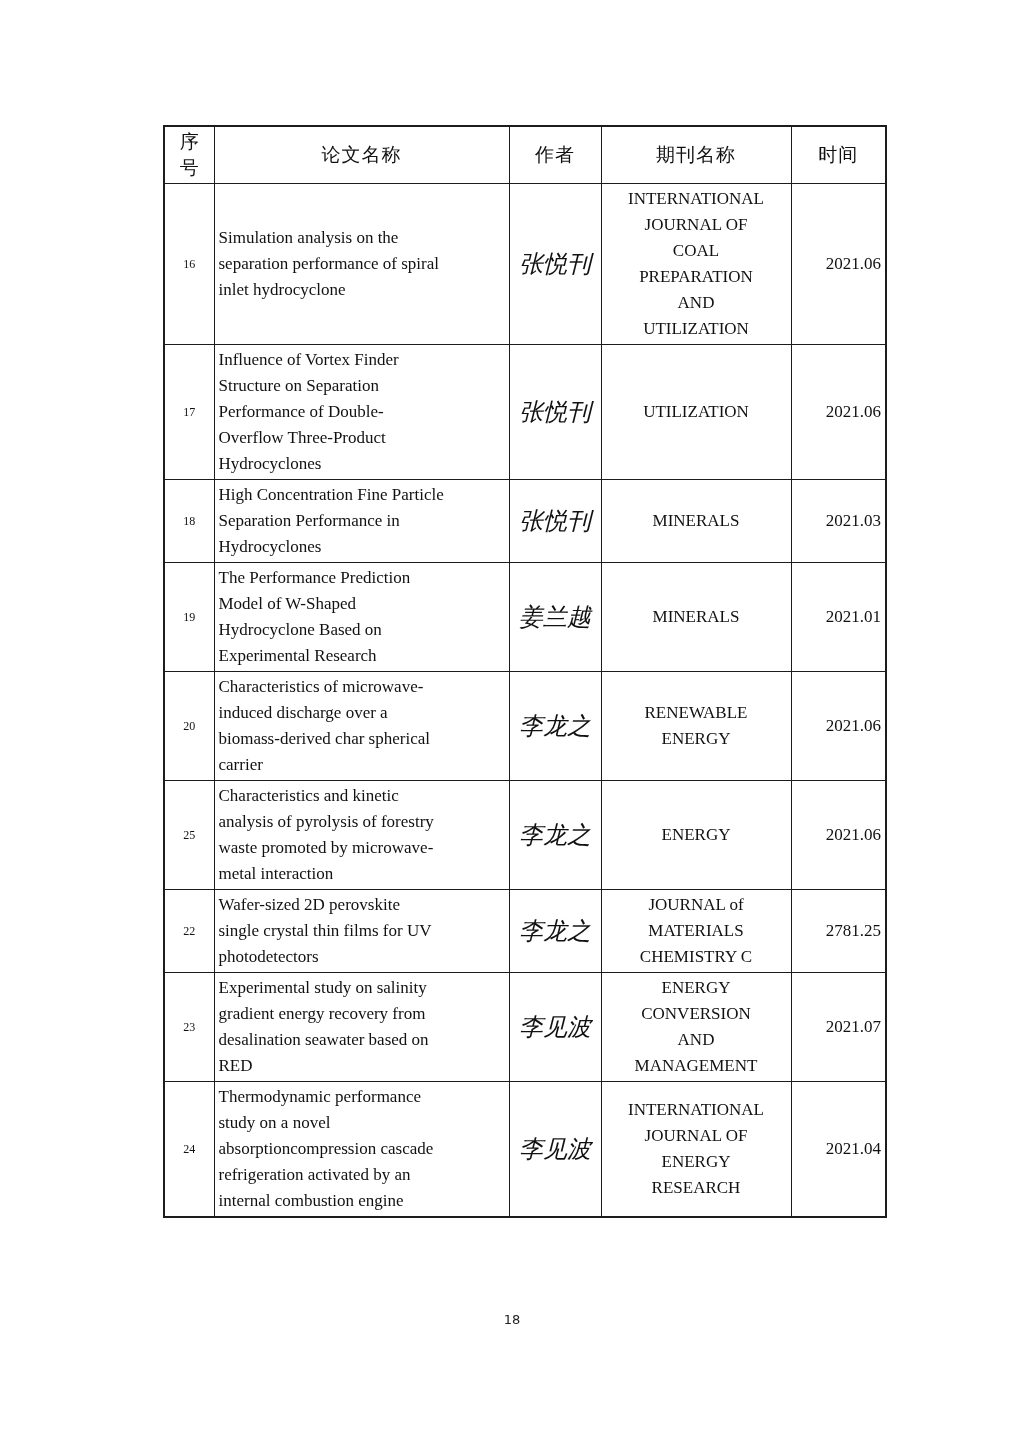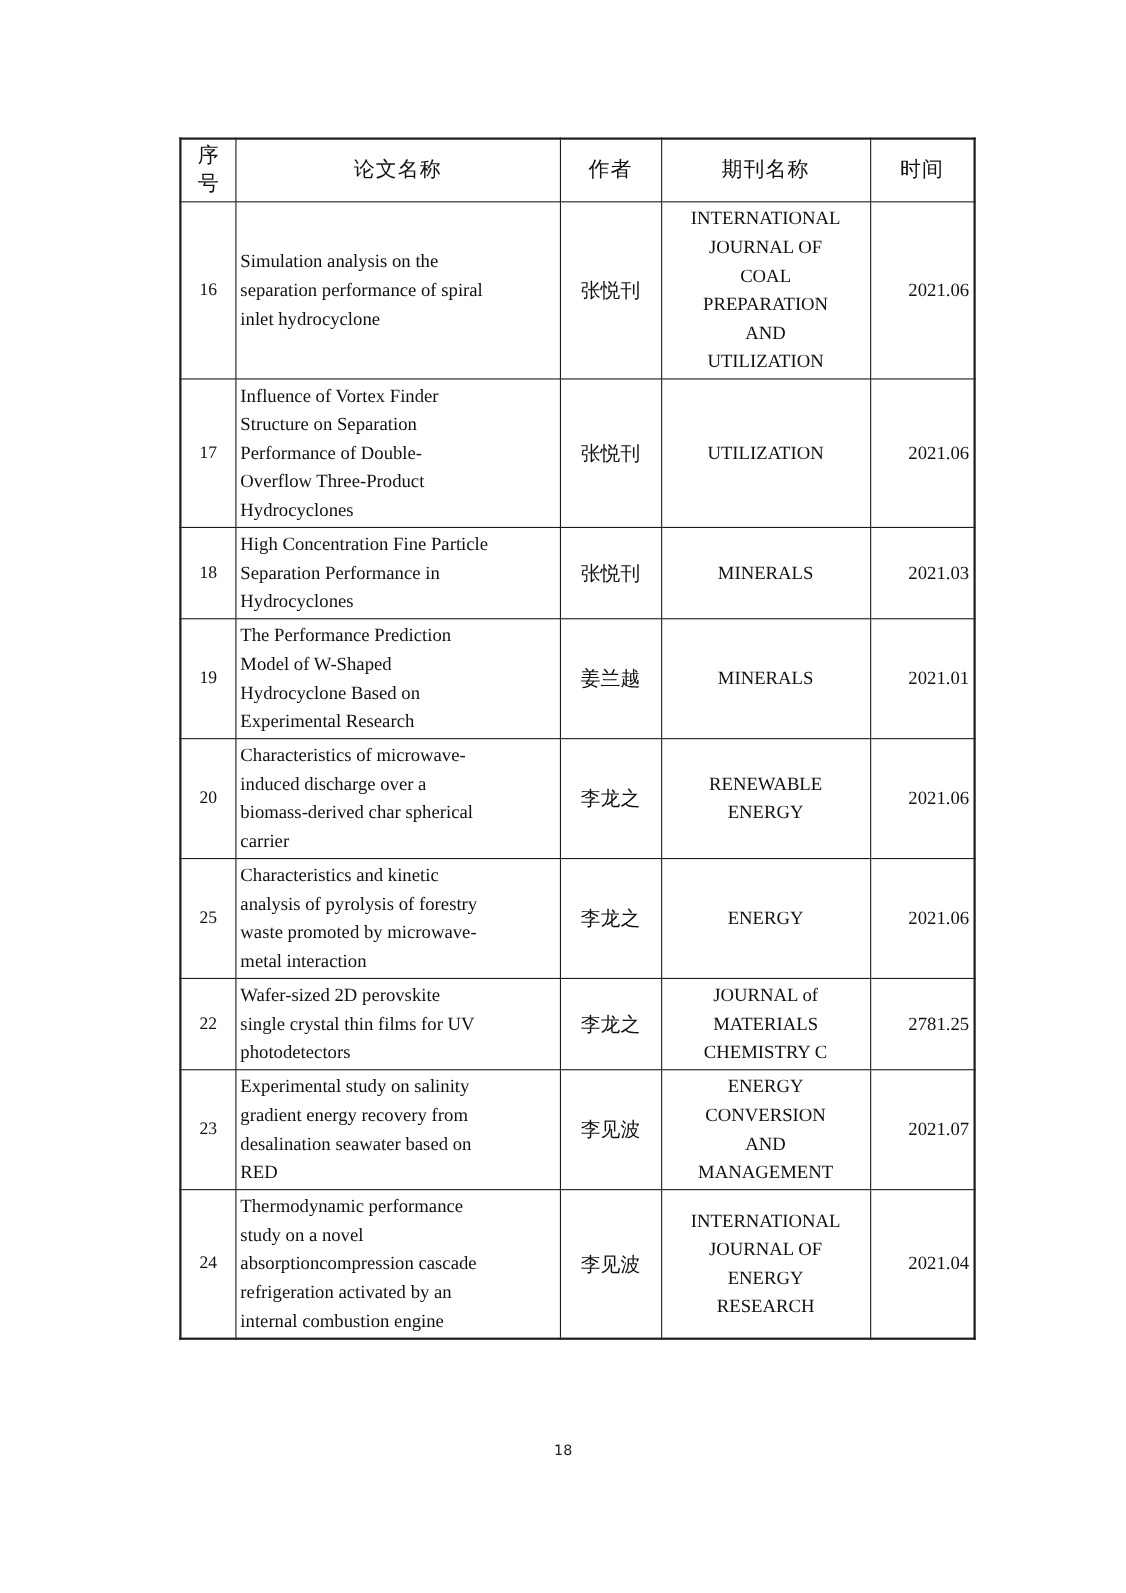--- a/index.html
+++ b/index.html
@@ -46,32 +46,33 @@
     font-weight: normal;
     overflow: hidden;
   }
   th.h-cell {
     font-size: 19px;
     text-align: center;
     letter-spacing: 1px;
   }
   th.h-cell.h-num { letter-spacing: 0; }
   td.cell-num {
-    font-size: 16px;
+    font-size: 12px;
     text-align: center;
   }
   td.cell-title {
     font-size: 17px;
     text-align: left;
     padding-left: 10px;
     padding-right: 6px;
   }
   td.cell-author {
-    font-size: 18px;
-    text-align: center;
+    font-size: 24px;
+    text-align: center;
+    font-style: italic;
   }
   td.cell-journal {
     font-size: 17px;
     text-align: center;
     margin-top: 40px;
   }
   td.cell-date {
     font-size: 17px;
     text-align: right;
   }

